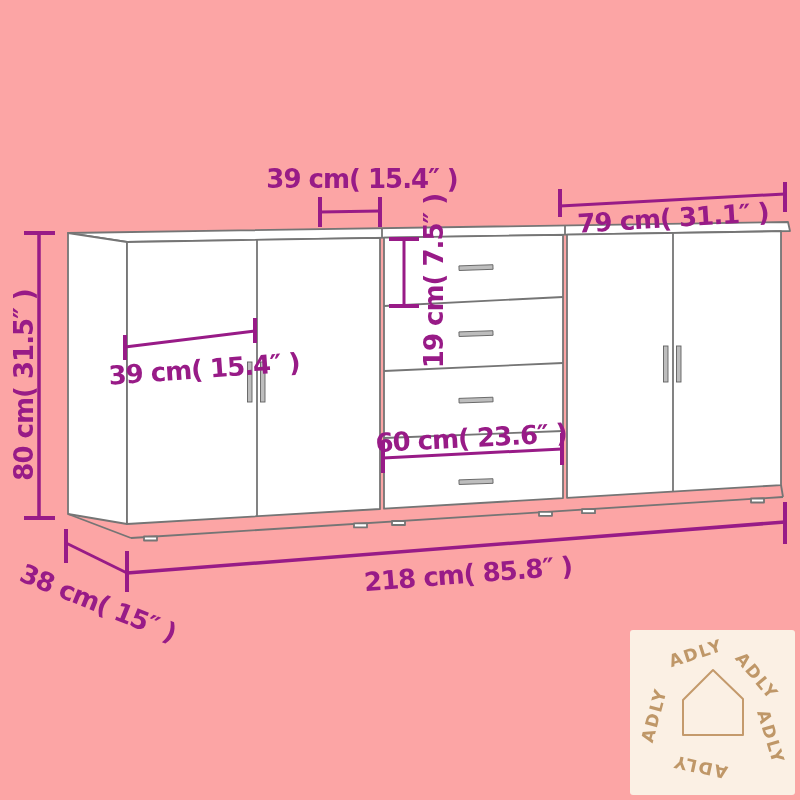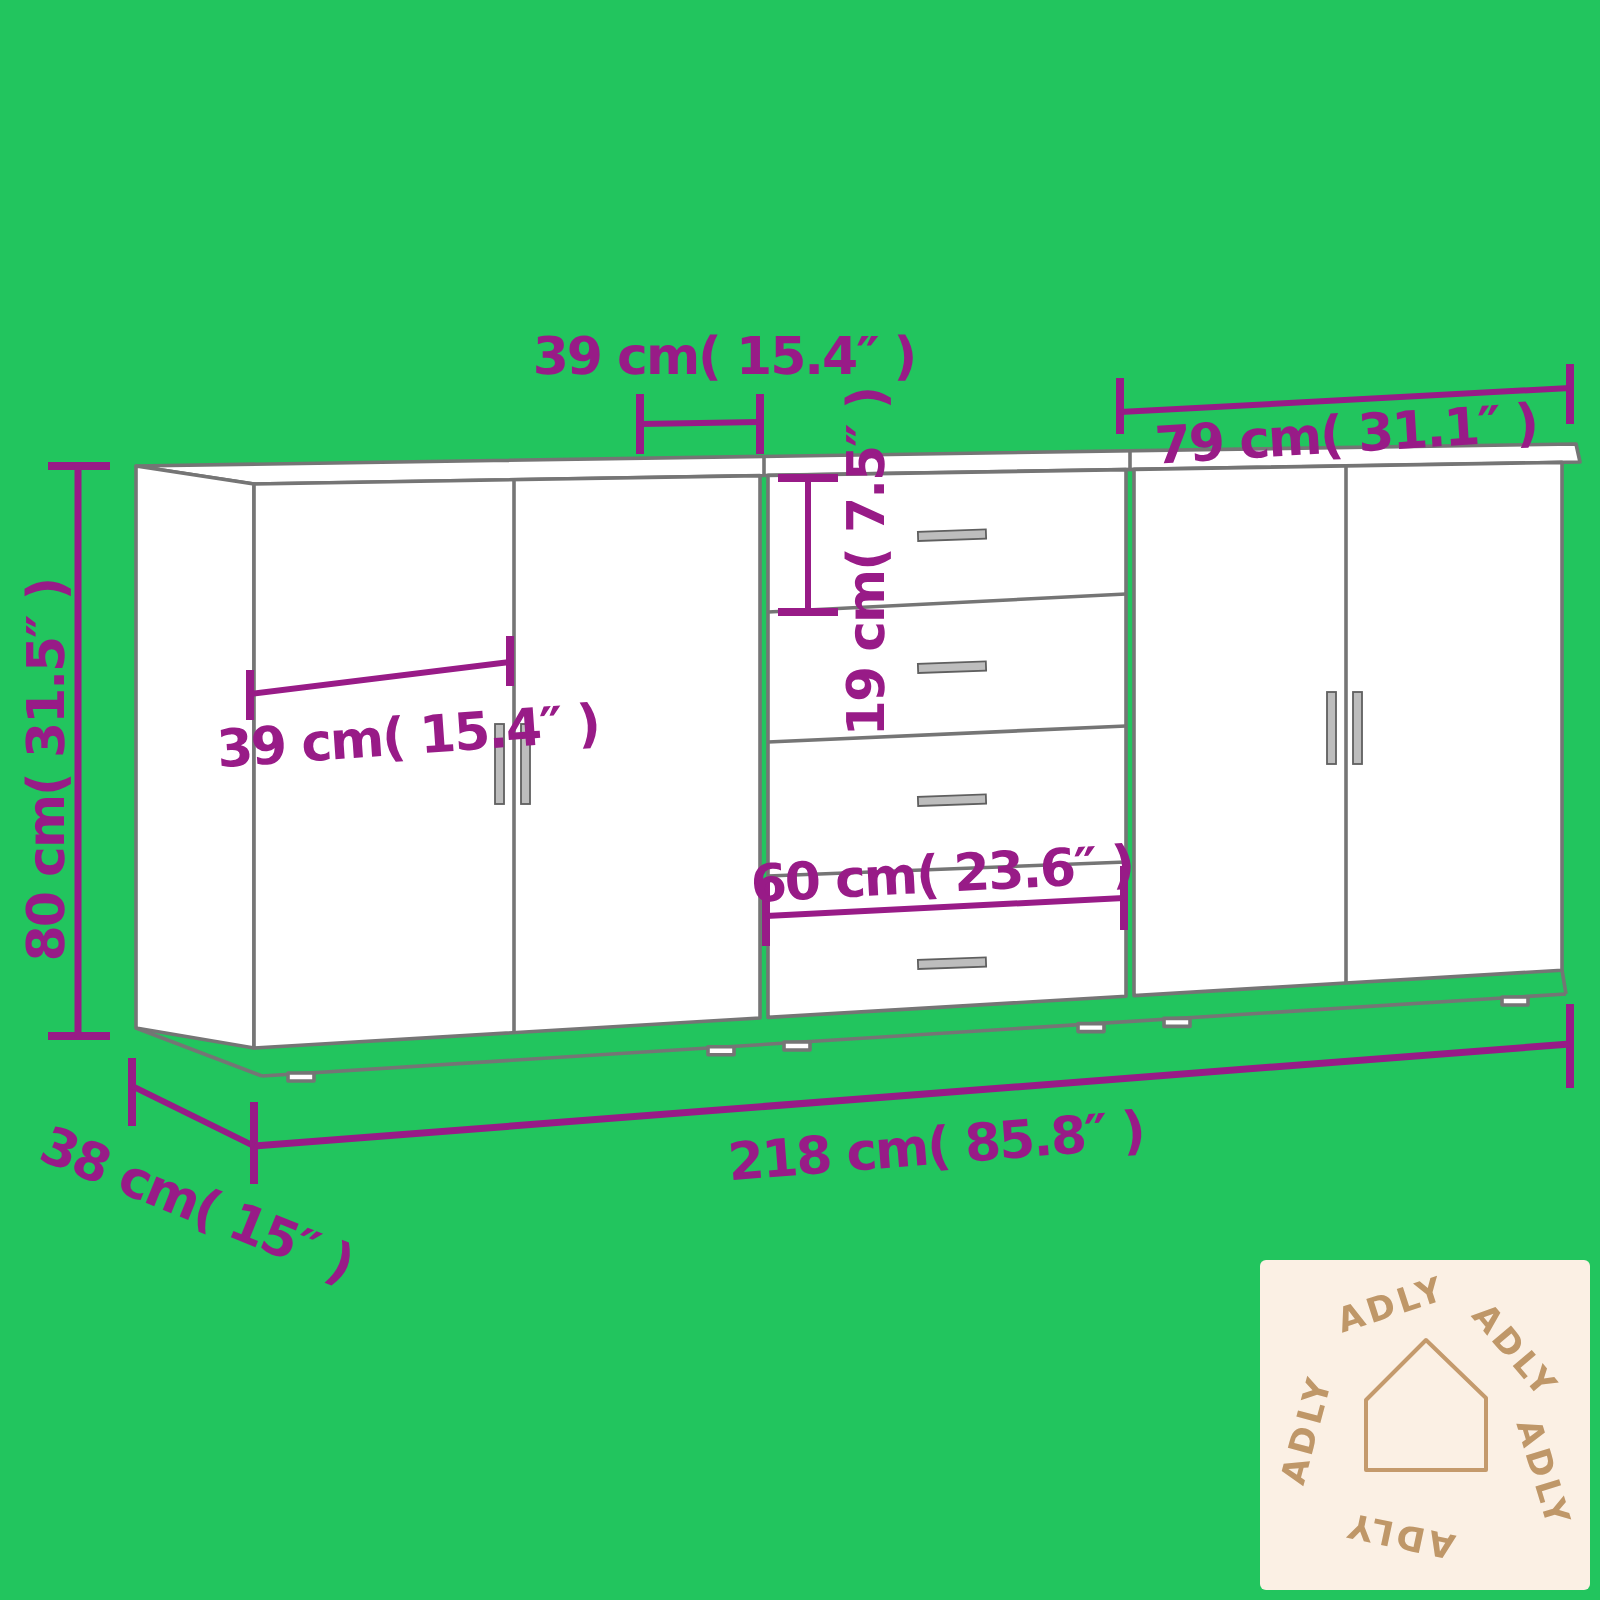--- a/index.html
+++ b/index.html
@@ -1,17 +1,17 @@
 <!DOCTYPE html>
 <html><head>
 <meta charset="utf-8">
 <style>
   html,body{margin:0;padding:0;background:#ffffff;}
   #stage{
-    position:relative;width:800px;height:800px;background:#22c55e;overflow:hidden;
+    position:relative;width:800px;height:800px;background:#fca5a5;overflow:hidden;
     font-family:"DejaVu Sans","Liberation Sans",sans-serif;
   }
   #drawing{position:absolute;left:0;top:0;}
   .dim-label{
     position:absolute;white-space:nowrap;
     font-weight:bold;font-size:26px;letter-spacing:-1px;
     color:#981b87;
   }
   #watermark{
     position:absolute;left:630px;top:630px;width:165px;height:165px;

